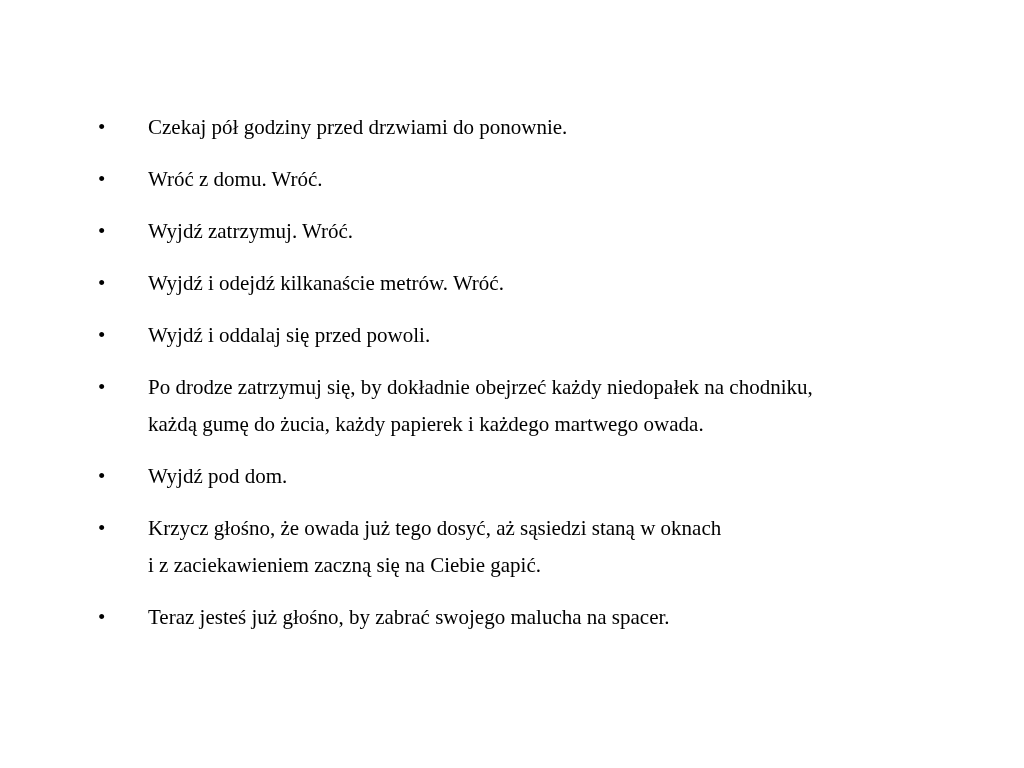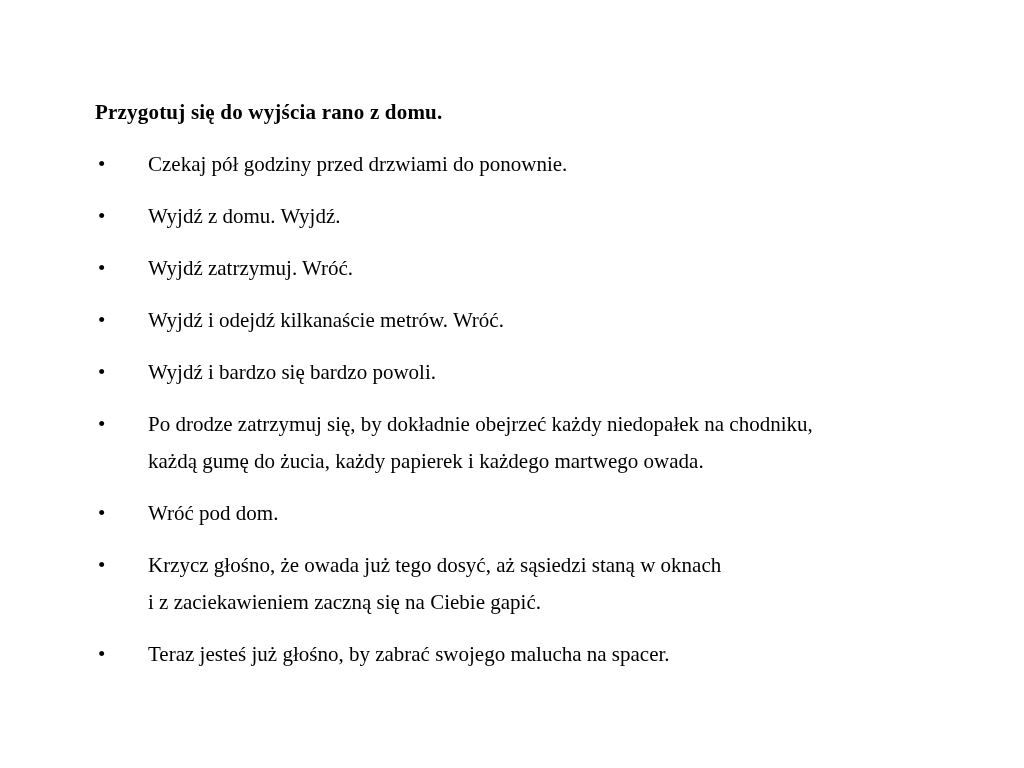--- a/index.html
+++ b/index.html
@@ -48,50 +48,49 @@
   }
   .bullet-text {
     white-space: pre-line;
   }
 </style>
 </head>
 <body>
 
 <div class="slide">
   <div class="content">
-    <h1 class="heading">Przygotuj się do wyjścia rano z domu.</h1>
     <ul class="bullet-list">
       <li>
         <span class="bullet-marker">•</span>
         <span class="bullet-text">Czekaj pół godziny przed drzwiami do ponownie.</span>
       </li>
       <li>
         <span class="bullet-marker">•</span>
-        <span class="bullet-text">Wyjdź z domu. Wyjdź.</span>
+        <span class="bullet-text">Wróć z domu. Wróć.</span>
       </li>
       <li>
         <span class="bullet-marker">•</span>
         <span class="bullet-text">Wyjdź zatrzymuj. Wróć.</span>
       </li>
       <li>
         <span class="bullet-marker">•</span>
         <span class="bullet-text">Wyjdź i odejdź kilkanaście metrów. Wróć.</span>
       </li>
       <li>
         <span class="bullet-marker">•</span>
-        <span class="bullet-text">Wyjdź i bardzo się bardzo powoli.</span>
+        <span class="bullet-text">Wyjdź i oddalaj się przed powoli.</span>
       </li>
       <li>
         <span class="bullet-marker">•</span>
         <span class="bullet-text">Po drodze zatrzymuj się, by dokładnie obejrzeć każdy niedopałek na chodniku,
 każdą gumę do żucia, każdy papierek i każdego martwego owada.</span>
       </li>
       <li>
         <span class="bullet-marker">•</span>
-        <span class="bullet-text">Wróć pod dom.</span>
+        <span class="bullet-text">Wyjdź pod dom.</span>
       </li>
       <li>
         <span class="bullet-marker">•</span>
         <span class="bullet-text">Krzycz głośno, że owada już tego dosyć, aż sąsiedzi staną w oknach
 i z zaciekawieniem zaczną się na Ciebie gapić.</span>
       </li>
       <li>
         <span class="bullet-marker">•</span>
         <span class="bullet-text">Teraz jesteś już głośno, by zabrać swojego malucha na spacer.</span>
       </li>

